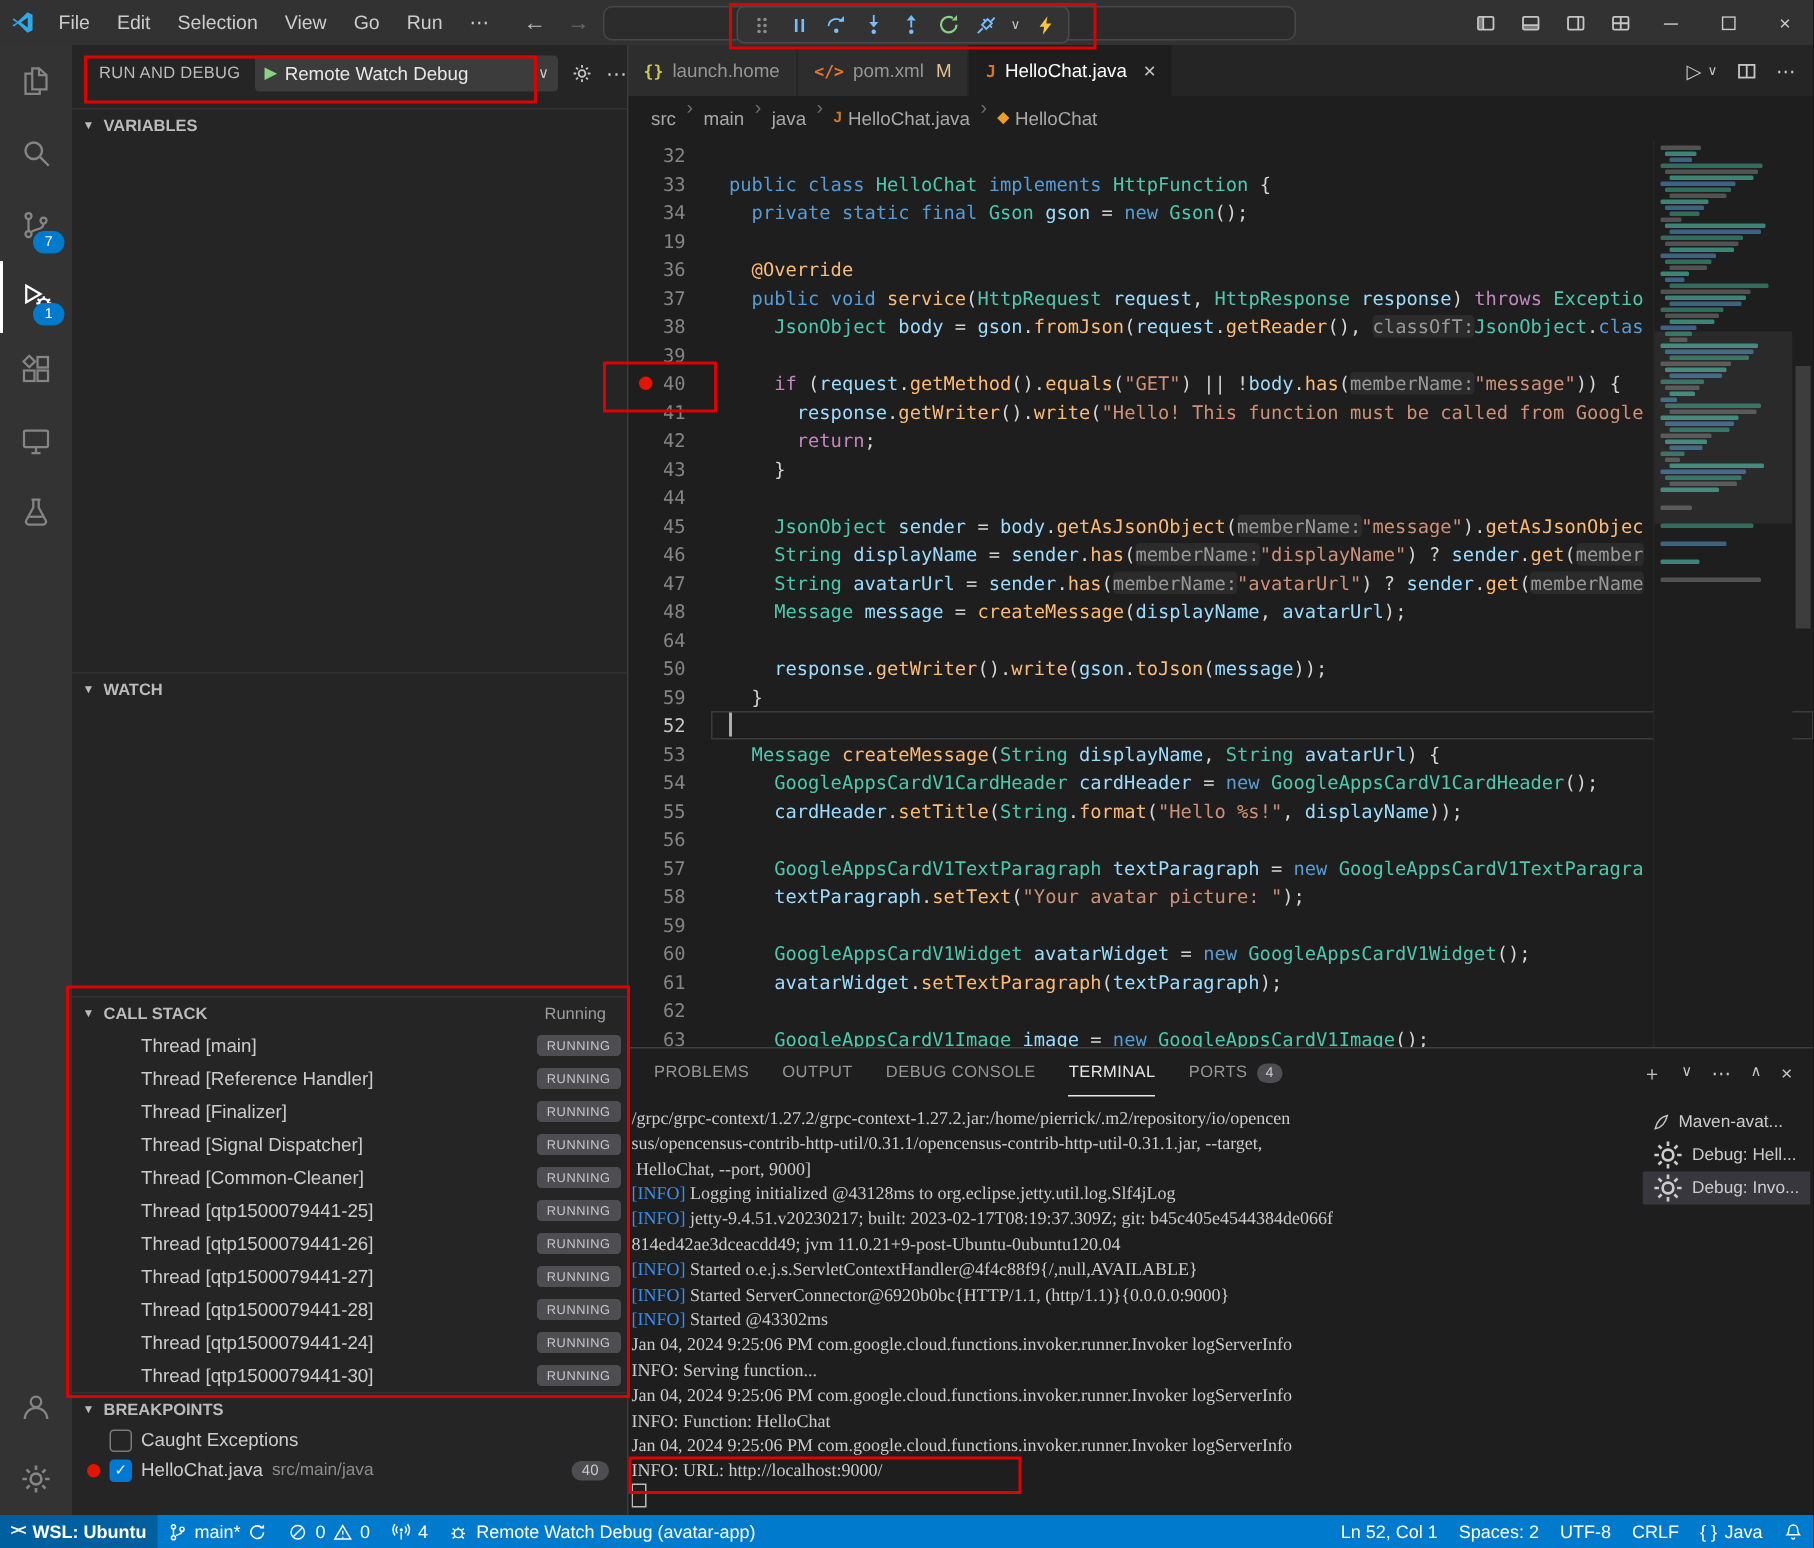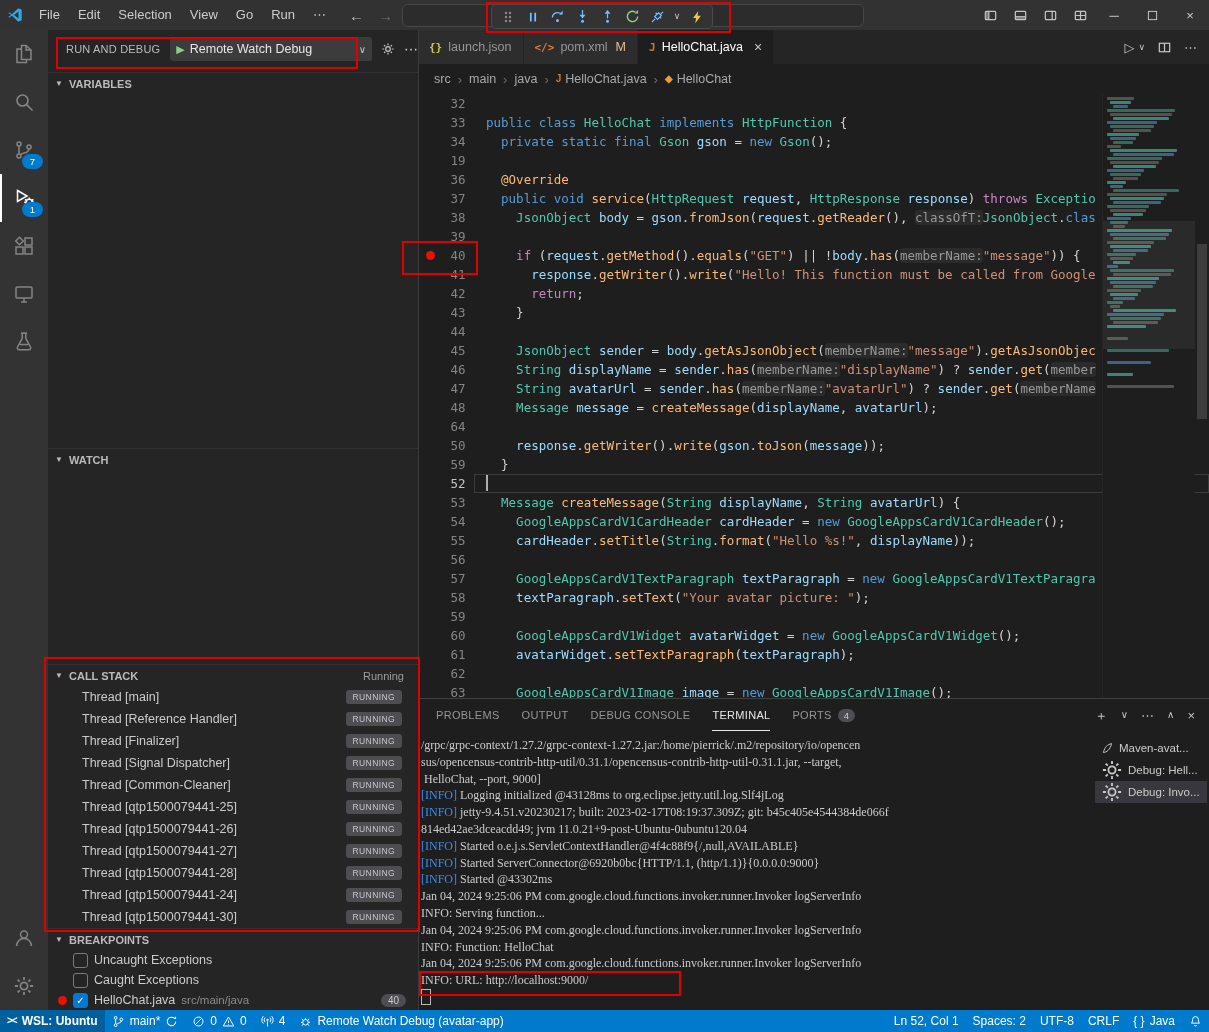--- a/index.html
+++ b/index.html
@@ -39,21 +39,21 @@
   .sb-title{font-size:11px;color:#bbbbbb;letter-spacing:.2px;white-space:nowrap}
   .cfg-dd{margin-left:10px;width:198px;height:24px;background:#3c3c3c;border-radius:3px;display:flex;
           align-items:center;padding:0 6px;gap:5px;font-size:12.5px;color:#e7e7e7}
   .cfg-dd .chev{margin-left:auto;color:#c5c5c5;font-size:10px}
   .sb-hdr-ico{margin-left:9px;color:#c5c5c5}
   .sec-header{position:absolute;left:0;width:100%;height:22px;display:flex;align-items:center;gap:3px;
               font-size:11px;font-weight:bold;color:#bbbbbb;padding-left:4px;box-sizing:border-box;
               border-top:1px solid rgba(204,204,204,.08)}
   .sec-chev{font-size:8px;color:#bbbbbb;width:14px;text-align:center}
   .sec-status{margin-left:auto;margin-right:14px;font-weight:normal;font-size:11px;color:#9d9d9d}
-  .threads{position:absolute;left:0;width:100%}
+  .threads{position:absolute;left:12px;width:100%}
   .thread-row{height:22px;display:flex;align-items:center;padding:0 16px 0 34px;font-size:12.5px;color:#cccccc}
   .run-badge{margin-left:auto;background:#4d4d52;color:#c8c8c8;font-size:8.5px;padding:2px 7px;border-radius:3px;letter-spacing:.4px}
   .bp-rows{position:absolute;left:0;width:100%}
   .bp-row{height:20px;display:flex;align-items:center;font-size:12.5px;gap:6px;padding-right:12px}
   .cb{width:13px;height:13px;border:1px solid #7a7a7a;border-radius:3px;flex:none;font-size:10px;
       line-height:13px;text-align:center;color:transparent}
   .cb.checked{background:#0078d4;border-color:#0078d4;color:#fff}
   .bp-dot{width:9px;height:9px;border-radius:50%;background:#e51400;flex:none}
   .bp-detail{color:#8c8c8c;font-size:11.5px}
   .bp-badge{margin-left:auto;background:#4d4d52;border-radius:8px;font-size:10px;padding:1px 7px;color:#ccc}
@@ -61,29 +61,29 @@
   
   .editor{position:absolute;left:418px;top:30px;width:791px;height:668px;background:#1e1e1e;overflow:hidden}
   .tabbar{height:34px;background:#252526;display:flex;align-items:stretch}
   .tab{display:flex;align-items:center;padding:0 11px;gap:6px;font-size:12.5px;color:#969696;background:#2d2d2d;
        border-right:1px solid #252526;white-space:nowrap}
   .tab.active{background:#1e1e1e;color:#ffffff}
   .tab-ficon{font-weight:bold;font-size:11px;font-family:"DejaVu Sans Mono",monospace}
   .tab .close{margin-left:5px;font-size:14px;color:#c5c5c5}
   .git-m{color:#e2c08d;margin-left:2px}
   .tab-actions{margin-left:auto;display:flex;align-items:center;gap:12px;padding-right:12px;color:#c5c5c5}
-  .breadcrumb{height:30px;display:flex;align-items:center;padding-left:16px;font-size:12.5px;color:#a9a9a9;gap:7px}
+  .breadcrumb{height:30px;display:flex;padding-left:16px;font-size:12.5px;color:#a9a9a9;gap:7px}
   .crumb{display:flex;align-items:center;gap:4px}
   .crumb-sep{color:#6e6e6e;font-size:13px}
 
   .code{position:absolute;left:0;top:64px;right:0;bottom:0;font-family:"DejaVu Sans Mono",monospace;
         font-size:12.5px;line-height:19px;overflow:hidden}
   .code-line{display:flex;height:19px;white-space:pre}
   .glyph{width:24px;flex:none;display:flex;align-items:center;justify-content:center}
-  .lnum{width:32px;flex:none;text-align:center;color:#858585}
+  .lnum{width:32px;flex:none;text-align:left;color:#858585}
   .ltext{padding-left:12px;flex:1;overflow:hidden;position:relative}
   .code-line.current .lnum{color:#c6c6c6}
   .code-line.current .ltext{box-shadow:inset 0 0 0 1px rgba(255,255,255,.13)}
   .cursor-bar{display:inline-block;width:1.5px;height:16px;background:#aeafad;vertical-align:-3px}
   .tok-p{color:#d4d4d4}.tok-k{color:#569cd6}.tok-c{color:#c586c0}.tok-t{color:#4ec9b0}
   .tok-f{color:#fdba74}.tok-s{color:#ce9178}.tok-v{color:#9cdcfe}
   .tok-h{color:#999999;background:rgba(255,255,255,.06);border-radius:3px}
   .bp-circle{width:9px;height:9px;background:#e51400;border-radius:50%}
 
   .minimap{position:absolute;right:14px;top:64px;width:92px;bottom:0;background:#1e1e1e;
@@ -470,42 +470,38 @@
         </div>
       </div>
 
     <div class="sec-header" style="top:898px">
       <span class="sec-chev">▼</span>
       <span>BREAKPOINTS</span>
     </div>
     <div class="bp-rows" id="bp-rows" style="top:920px">
         <div class="bp-row" style="padding-left: 25px;">
           <span class="cb"></span>
-          <span>Uncaught Exceptions</span>
-        </div>
-        <div class="bp-row" style="padding-left: 25px;">
-          <span class="cb"></span>
           <span>Caught Exceptions</span>
         </div>
         <div class="bp-row" style="padding-left: 10px;">
           <span class="bp-dot"></span>
           <span class="cb checked">✓</span>
           <span>HelloChat.java</span>
           <span class="bp-detail">src/main/java</span>
           <span class="bp-badge">40</span>
         </div>
       </div>
   </div>
 
   <div class="editor">
     <div class="tabbar">
       <div id="tabs" style="display:flex">
           <div class="tab">
             <span class="icon tab-ficon" style="color: rgb(203, 203, 65);">{}</span>
-            <span>launch.json</span>
+            <span>launch.home</span>
           </div>
           <div class="tab">
             <span class="icon tab-ficon" style="color: rgb(227, 121, 51);">&lt;/&gt;</span>
             <span>pom.xml</span>
             <span class="git-m">M</span>
           </div>
           <div class="tab active">
             <span class="icon tab-ficon" style="color: rgb(204, 120, 50);">J</span>
             <span>HelloChat.java</span>
             <span class="close">×</span>

